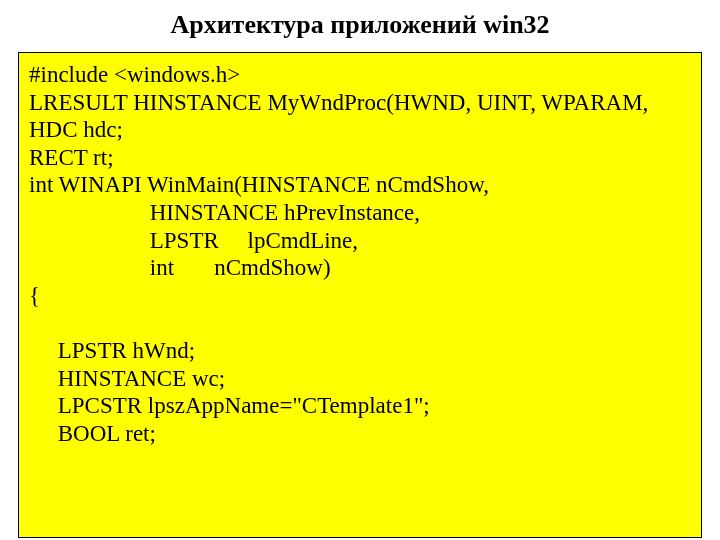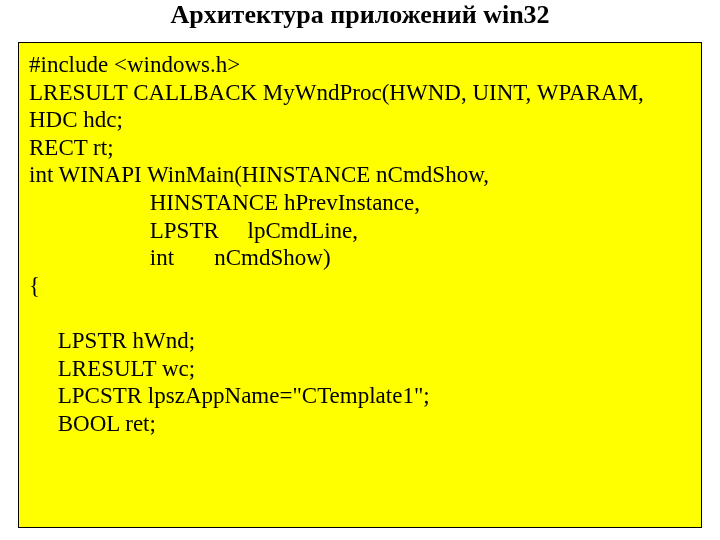--- a/index.html
+++ b/index.html
@@ -14,20 +14,21 @@
   .slide {
     width: 720px;
     height: 540px;
     position: relative;
     box-sizing: border-box;
   }
   .title {
     text-align: center;
     font-weight: bold;
     font-size: 26px;
+    padding-top: 10px;
     padding-bottom: 8px;
     color: #000;
   }
   .code-box {
     margin: 4px 18px;
     background: #ffff00;
     border: 1px solid #000;
     padding: 8px 10px 10px 10px;
     box-sizing: border-box;
     height: 486px;
@@ -41,27 +42,27 @@
     white-space: pre;
   }
 </style>
 </head>
 <body>
 
 <div class="slide">
   <div class="title">Архитектура приложений win32</div>
   <div class="code-box">
     <div class="code-line">#include &lt;windows.h&gt;</div>
-    <div class="code-line">LRESULT CALLBACK MyWndProc(HWND, UINT, WPARAM,</div>
+    <div class="code-line">LRESULT HINSTANCE MyWndProc(HWND, UINT, WPARAM,</div>
     <div class="code-line">HDC hdc;</div>
     <div class="code-line">RECT rt;</div>
     <div class="code-line">int WINAPI WinMain(HINSTANCE nCmdShow,</div>
     <div class="code-line">                     HINSTANCE hPrevInstance,</div>
     <div class="code-line">                     LPSTR     lpCmdLine,</div>
     <div class="code-line">                     int       nCmdShow)</div>
     <div class="code-line">{</div>
     <div class="code-line"> </div>
     <div class="code-line">     LPSTR hWnd;</div>
-    <div class="code-line">     LRESULT wc;</div>
+    <div class="code-line">     HINSTANCE wc;</div>
     <div class="code-line">     LPCSTR lpszAppName="CTemplate1";</div>
     <div class="code-line">     BOOL ret;</div>
   </div>
 </div>
 
 </body></html>

